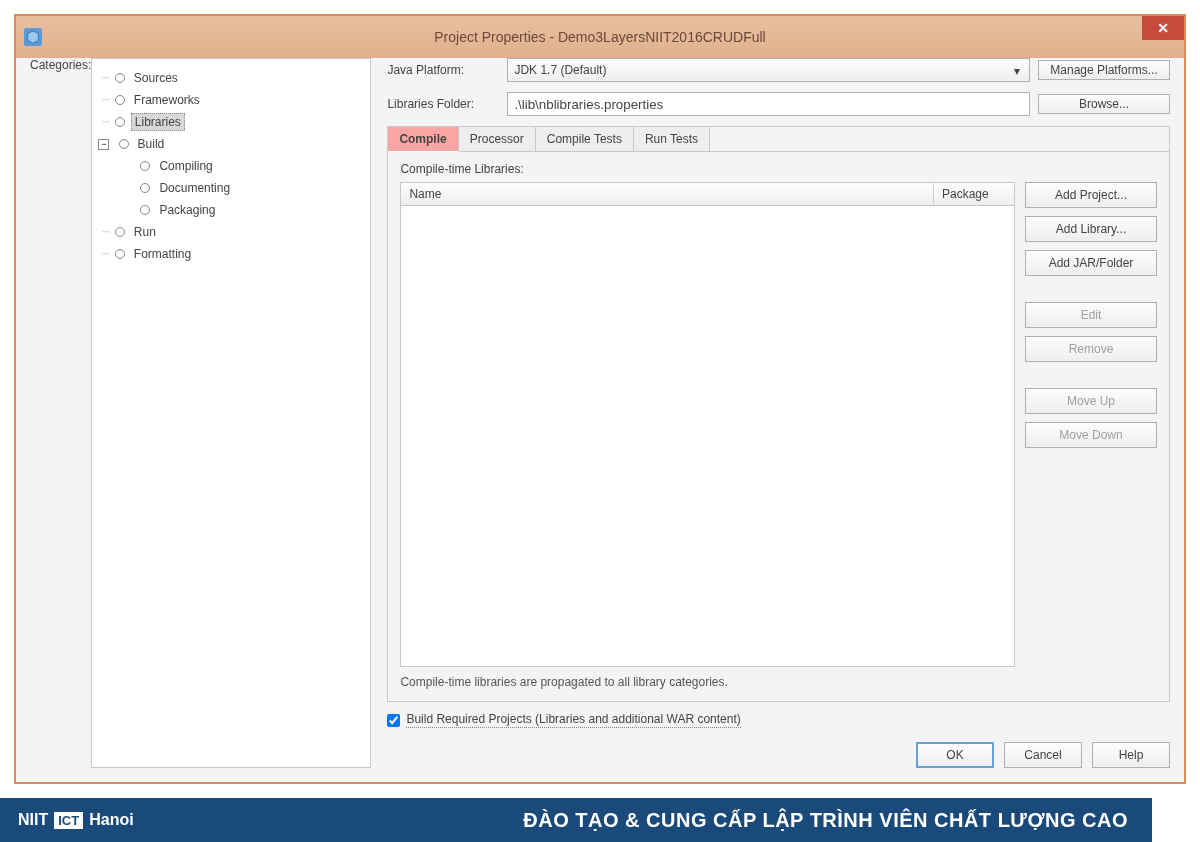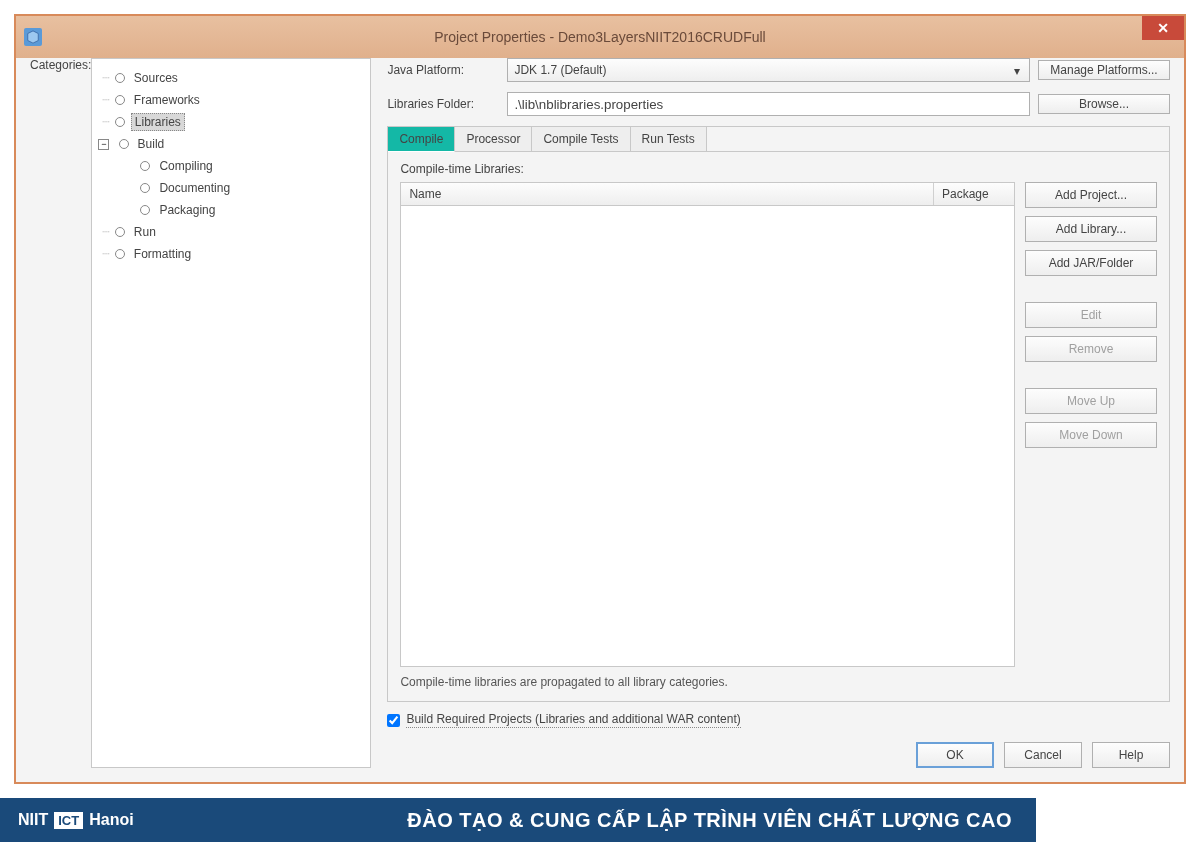--- a/index.html
+++ b/index.html
@@ -31,21 +31,21 @@
   .form-row { display: flex; align-items: center; gap: 8px; margin-bottom: 10px; }
   .form-label { width: 112px; color: #444; }
   .dropdown { flex: 1; height: 24px; border: 1px solid #b0b0b0; background: linear-gradient(#fdfdfd,#eee); display: flex; align-items: center; padding: 0 6px; position: relative; color: #444; cursor: pointer; }
   .dropdown-arrow { position: absolute; right: 4px; top: 4px; width: 16px; height: 16px; display: flex; align-items: center; justify-content: center; }
   .textinput { flex: 1; height: 24px; border: 1px solid #b0b0b0; background: #fff; padding: 0 6px; color: #444; }
   .side-btn { width: 132px; height: 20px; border: 1px solid #b0b0b0; background: linear-gradient(#fdfdfd,#eee); color: #444; cursor: pointer; font-size: 12px; }
   
   .tabs-wrap { border: 1px solid #c8c8c8; background: #f4f4f4; flex: 1; display: flex; flex-direction: column; }
   .tabbar { display: flex; border-bottom: 1px solid #c8c8c8; }
   .tab { padding: 5px 11px; border-right: 1px solid #c8c8c8; color: #444; cursor: pointer; background: #eee; }
-  .tab.active { background: #14b8a6; border-bottom: 1px solid #fff; margin-bottom: -1px; }
+  .tab.active { background: #fca5a5; border-bottom: 1px solid #fff; margin-bottom: -1px; font-weight: bold; }
   .tab-content { flex: 1; padding: 10px 12px 12px 12px; display: flex; flex-direction: column; background: #f4f4f4; }
   .section-label { color: #444; margin-bottom: 6px; }
   
   .table-area { display: flex; gap: 10px; flex: 1; }
   .lib-table { flex: 1; border: 1px solid #c8c8c8; background: #fff; display: flex; flex-direction: column; }
   .lib-header { display: flex; background: linear-gradient(#fdfdfd,#eee); border-bottom: 1px solid #c8c8c8; }
   .lib-header span { padding: 4px 8px; color: #444; border-right: 1px solid #d0d0d0; }
   .lib-col-name { flex: 1; }
   .lib-col-pkg { width: 80px; border-right: none !important; }
   .lib-body { flex: 1; }
@@ -56,21 +56,21 @@
   .btn-gap { height: 10px; }
   
   .hint-text { color: #555; margin-top: 8px; }
   .checkbox-row { display: flex; align-items: center; gap: 6px; margin-top: 10px; color: #444; }
   .checkbox-row .dotted { border-bottom: 1px dotted #888; padding-bottom: 1px; }
   
   .bottom-btns { display: flex; justify-content: flex-end; gap: 10px; margin-top: 14px; }
   .bottom-btns button { width: 78px; height: 26px; border: 1px solid #b0b0b0; background: linear-gradient(#fdfdfd,#eee); font-size: 12px; color: #444; cursor: pointer; }
   .bottom-btns button.primary { border: 2px solid #6aa0d8; }
   
-  .footer { position: absolute; left: 0; bottom: 0; width: 1036px; height: 44px; background: #1a4a7a; color: #fff; display: flex; align-items: center; justify-content: space-between; padding: 0 24px 0 18px; }
+  .footer { position: absolute; left: 0; bottom: 0; width: 1152px; height: 44px; background: #1a4a7a; color: #fff; display: flex; align-items: center; justify-content: space-between; padding: 0 24px 0 18px; }
   .footer-logo { display: flex; align-items: center; gap: 6px; font-weight: bold; font-size: 16px; }
   .footer-logo .logo-box { background: #fff; color: #1a4a7a; padding: 1px 4px; border-radius: 0; font-size: 13px; display: inline-flex; align-items: center; }
   .footer-text { font-size: 20px; font-weight: bold; letter-spacing: 0.5px; }
 </style>
 </head>
 <body>
 
 <div class="window">
   <div class="titlebar">
     <span class="titlebar-icon">

